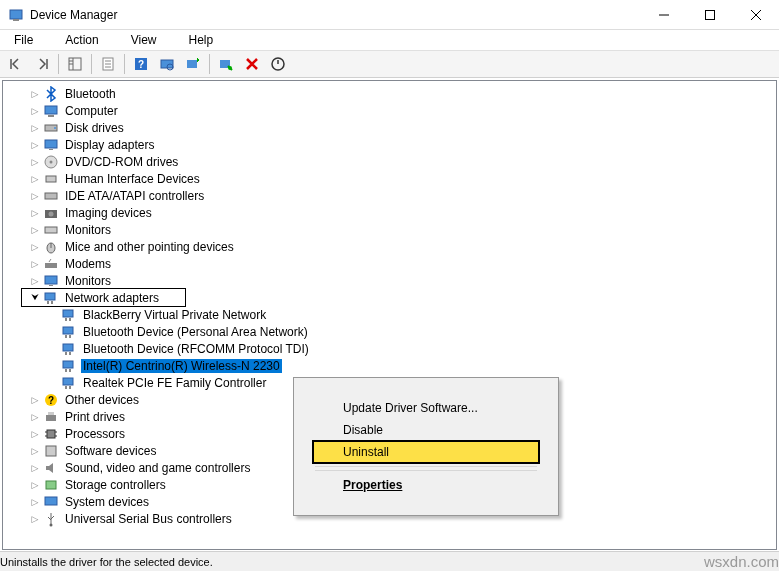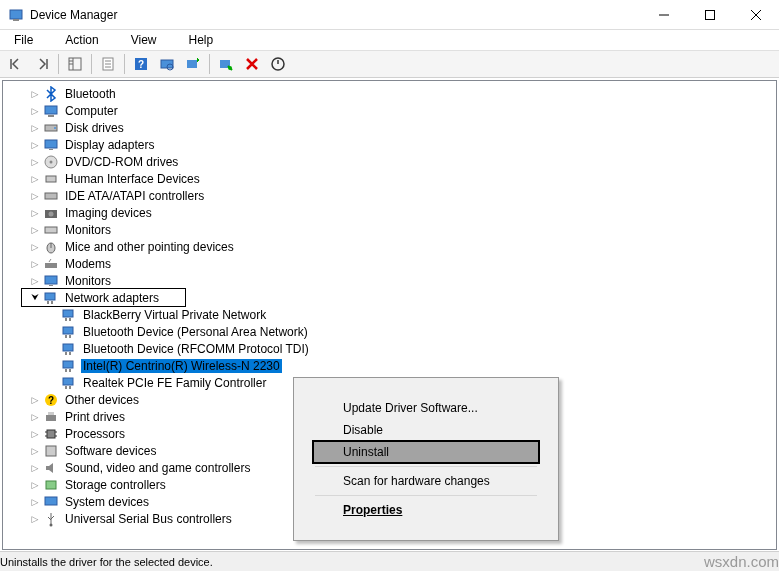--- a/index.html
+++ b/index.html
@@ -25,21 +25,21 @@
     .tree-icon { width: 16px; height: 16px; margin-right: 4px; display: flex; align-items: center; justify-content: center; flex-shrink: 0; }
     .tree-label { font-size: 12px; padding: 0 2px; }
     .tree-item.selected .tree-label { background: #0078d7; color: #000000; }
     .tree-item.boxed { position: relative; }
     .tree-item.boxed::before { content: ''; position: absolute; left: 18px; top: -1px; right: 590px; bottom: -1px; border: 1px solid #000; pointer-events: none; }
     .level-1 { padding-left: 24px; }
     .level-2 { padding-left: 58px; }
     
     .context-menu { position: absolute; left: 290px; top: 296px; width: 266px; background: #f0f0f0; border: 1px solid #979797; box-shadow: 3px 3px 3px rgba(0,0,0,0.25); padding: 19px; }
     .ctx-item { height: 22px; display: flex; align-items: center; padding: 0 30px; font-size: 12px; }
-    .ctx-item.highlighted { background: #a3a3a3; border: 2px solid #000; margin: -1px; padding: 0 29px; height: 24px; position: relative; z-index: 1; }
+    .ctx-item.highlighted { background: #fde047; border: 2px solid #000; margin: -1px; padding: 0 29px; height: 24px; position: relative; z-index: 1; }
     .ctx-sep { height: 1px; background: #d7d7d7; margin: 3px 2px; }
     .ctx-item.bold { font-weight: bold; text-decoration: underline; }
     
     .statusbar { position: absolute; bottom: 0; left: 0; right: 0; height: 20px; display: flex; align-items: center; padding: 0 0; font-size: 11px; border-top: 1px solid #d0d0d0; background: #f0f0f0; justify-content: space-between; }
     .watermark { font-size: 15px; color: #999; }
     
     
     .tree::-webkit-scrollbar { width: 17px; }
     .tree::-webkit-scrollbar-track { background: #f0f0f0; }
     .tree::-webkit-scrollbar-thumb { background: #c0c0c0; border: 1px solid #a0a0a0; }
@@ -440,21 +440,20 @@
       <span class="tree-label">Universal Serial Bus controllers</span>
     </div>
 
   </div>
 
   <div class="context-menu">
     <div class="ctx-item">Update Driver Software...</div>
     <div class="ctx-item">Disable</div>
     <div class="ctx-item highlighted">Uninstall</div>
     <div class="ctx-sep"></div>
-    <div class="ctx-item">Scan for hardware changes</div>
     <div class="ctx-sep"></div>
     <div class="ctx-item bold">Properties</div>
   </div>
 </div>
 
 <div class="statusbar">
   <span>Uninstalls the driver for the selected device.</span>
   <span class="watermark">wsxdn.com</span>
 </div>
 

